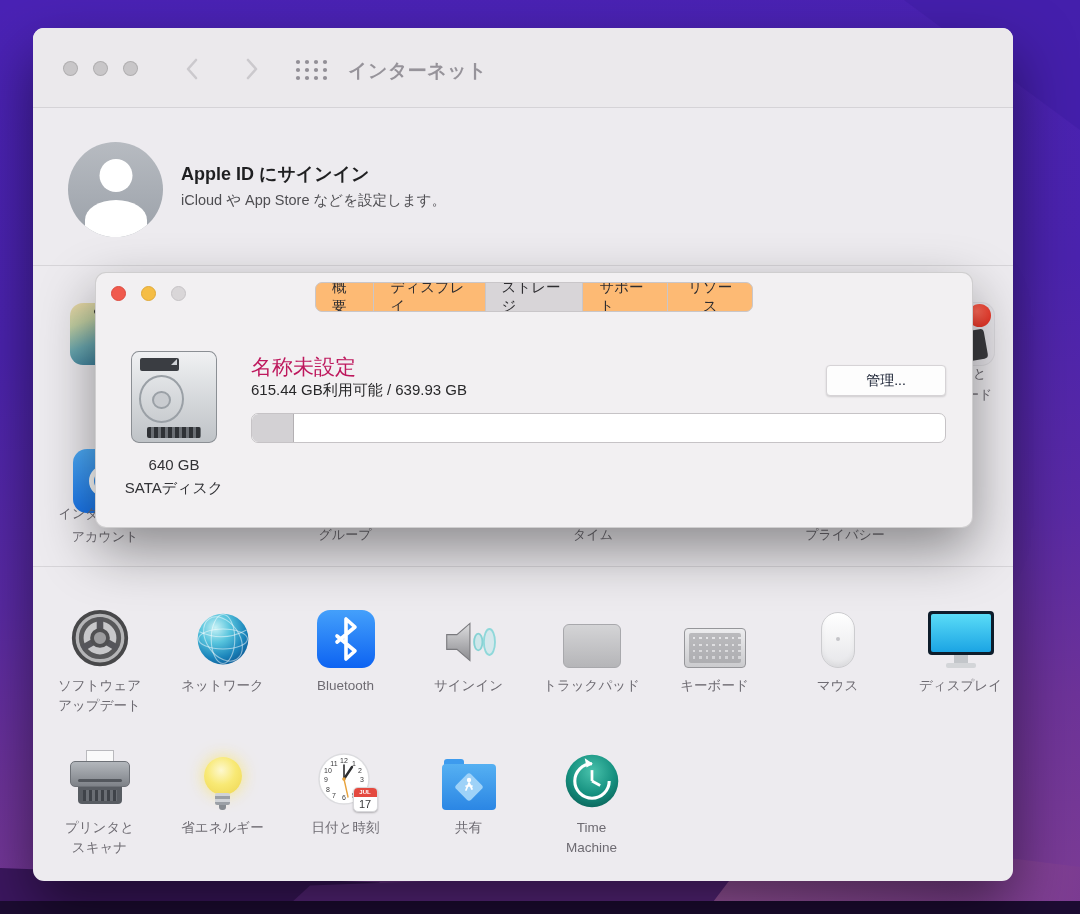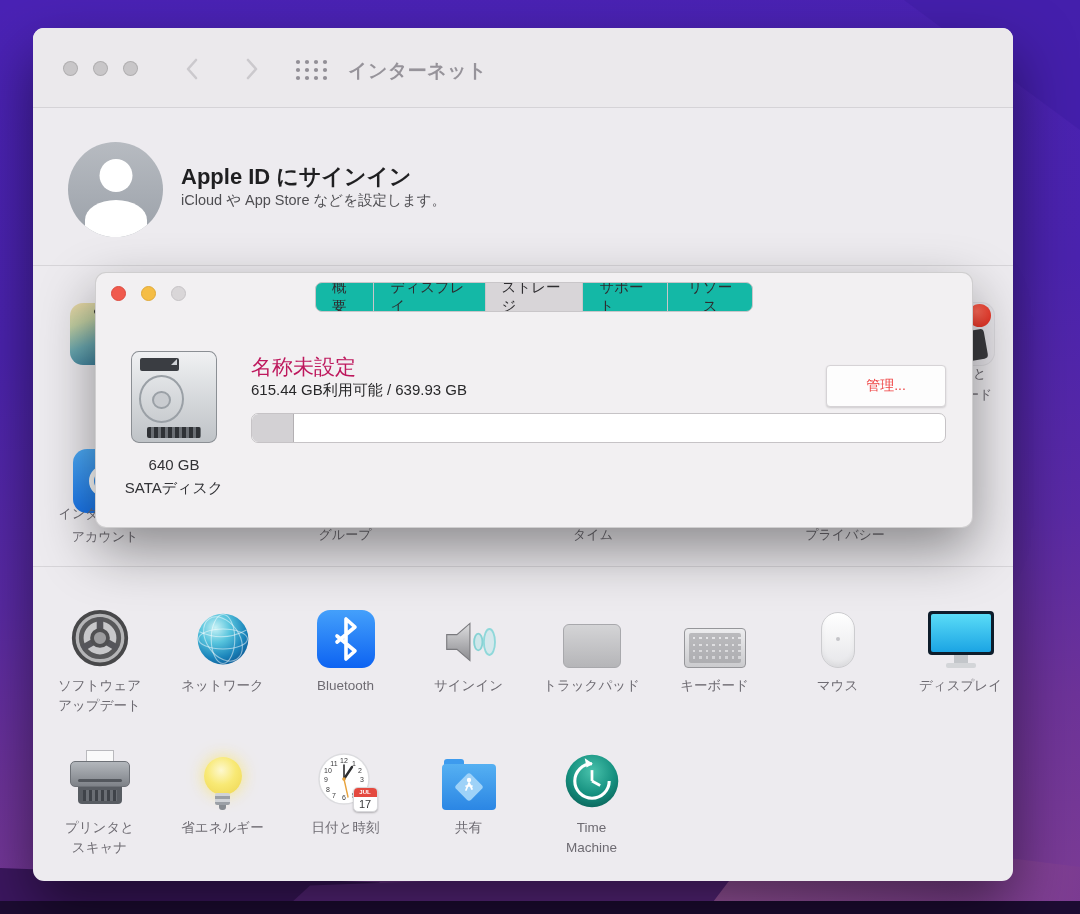--- a/index.html
+++ b/index.html
@@ -41,21 +41,21 @@
     box-shadow:inset 0 1px 2px rgba(0,0,0,.04); }
   .search-ph { color:#aeabb2; font-size:15px; }
 
   
   .avatar { position:absolute; left:35px; top:114px; width:95px; height:95px; border-radius:50%;
     background:linear-gradient(180deg,#b7bbc1,#9ba1a9); overflow:hidden; }
   .avatar .head { position:absolute; left:50%; top:17px; transform:translateX(-50%);
     width:33px; height:33px; border-radius:50%; background:#fff; }
   .avatar .torso { position:absolute; left:50%; top:58px; transform:translateX(-50%);
     width:62px; height:40px; border-radius:50% 50% 0 0; background:#fff; }
-  .aid-title { position:absolute; left:148px; top:134px; font-size:22px; font-weight:700; color:#1f1f21; }
+  .aid-title { position:absolute; left:148px; top:134px; font-size:18px; font-weight:700; color:#1f1f21; }
   .aid-sub { position:absolute; left:148px; top:163px; font-size:14.5px; color:#4f4e52; }
   .signin { position:absolute; left:835px; top:144px; width:122px; height:34px;
     background:#fdfdfd; border:1px solid #e3e1e4; border-radius:17px;
     box-shadow:0 1px 2px rgba(0,0,0,.12); font-size:15px; color:#2a2a2c;
     display:flex; align-items:center; justify-content:center; }
   .hr1 { position:absolute; left:0; top:237px; width:100%; height:1px; background:#d7d5d9; }
   .hr2 { position:absolute; left:0; top:538px; width:100%; height:1px; background:#d7d5d9; }
 
   
   .frag { position:absolute; font-size:13px; color:#6e6b72; text-align:center; }
@@ -140,33 +140,33 @@
 
   
   .dialog { position:absolute; left:95px; top:272px; width:878px; height:256px; z-index:50;
     background:#f2f0f2; border-radius:11px; border:1px solid rgba(0,0,0,.14);
     box-shadow:0 22px 55px rgba(0,0,0,.42); }
   .dtl { position:absolute; top:13px; width:15px; height:15px; border-radius:50%; }
   .dtl-close { left:15px; background:#f05a4d; border:.5px solid #dd4a3e; }
   .dtl-min { left:45px; background:#f5bd45; border:.5px solid #e0a938; }
   .dtl-zoom { left:75px; background:#d9d6d8; border:.5px solid #c6c3c6; }
   .tabs { position:absolute; left:50%; top:9px; transform:translateX(-50%); display:flex;
-    border:1px solid #c9c6c9; border-radius:7px; overflow:hidden; height:30px; background:#14b8a6; }
+    border:1px solid #c9c6c9; border-radius:7px; overflow:hidden; height:30px; background:#fdba74; }
   .tab { display:flex; align-items:center; padding:0 16px; font-size:14.5px; color:#2e2d30;
     border-right:1px solid #c9c6c9; }
   .tab:last-child { border-right:none;text-align:center; }
   .tab.selected { background:#d8d5d8; }
   .hdd-big { position:absolute; left:35px; top:78px; width:86px; height:92px; }
   .disk-cap { position:absolute; left:8px; top:180px; width:140px; font-size:15px; line-height:1.55;
     color:#323236; text-align:center; white-space:pre-line; }
   .vol-name { position:absolute; left:155px; top:80px; font-size:21px; color:#be185d; }
   .vol-usage { position:absolute; left:155px; top:108px; font-size:15px; color:#28282a;text-align:right; }
-  .manage { position:absolute; left:730px; top:92px; width:120px; height:42px;
+  .manage { position:absolute; left:730px; top:92px; width:120px; height:31px;
     background:#fdfdfd; border:1px solid #d6d3d6; border-radius:4px;
-    box-shadow:0 1px 2px rgba(0,0,0,.15); font-size:14px; color:#ef4444;
+    box-shadow:0 1px 2px rgba(0,0,0,.15); font-size:14px; color:#0f172a;
     display:flex; align-items:center; justify-content:center; }
   .cap-bar { position:absolute; left:155px; top:140px; width:695px; height:30px;
     background:#ffffff; border:1px solid #c6c3c6; border-radius:7px; overflow:hidden; }
   .cap-used { height:100%; background:#d3d1d4; border-right:1px solid #b3b0b3; border-radius:6px 0 0 6px; }
 </style>
 </head>
 <body>
 
 <div class="wall">
   <div class="facet f-topright"></div>

